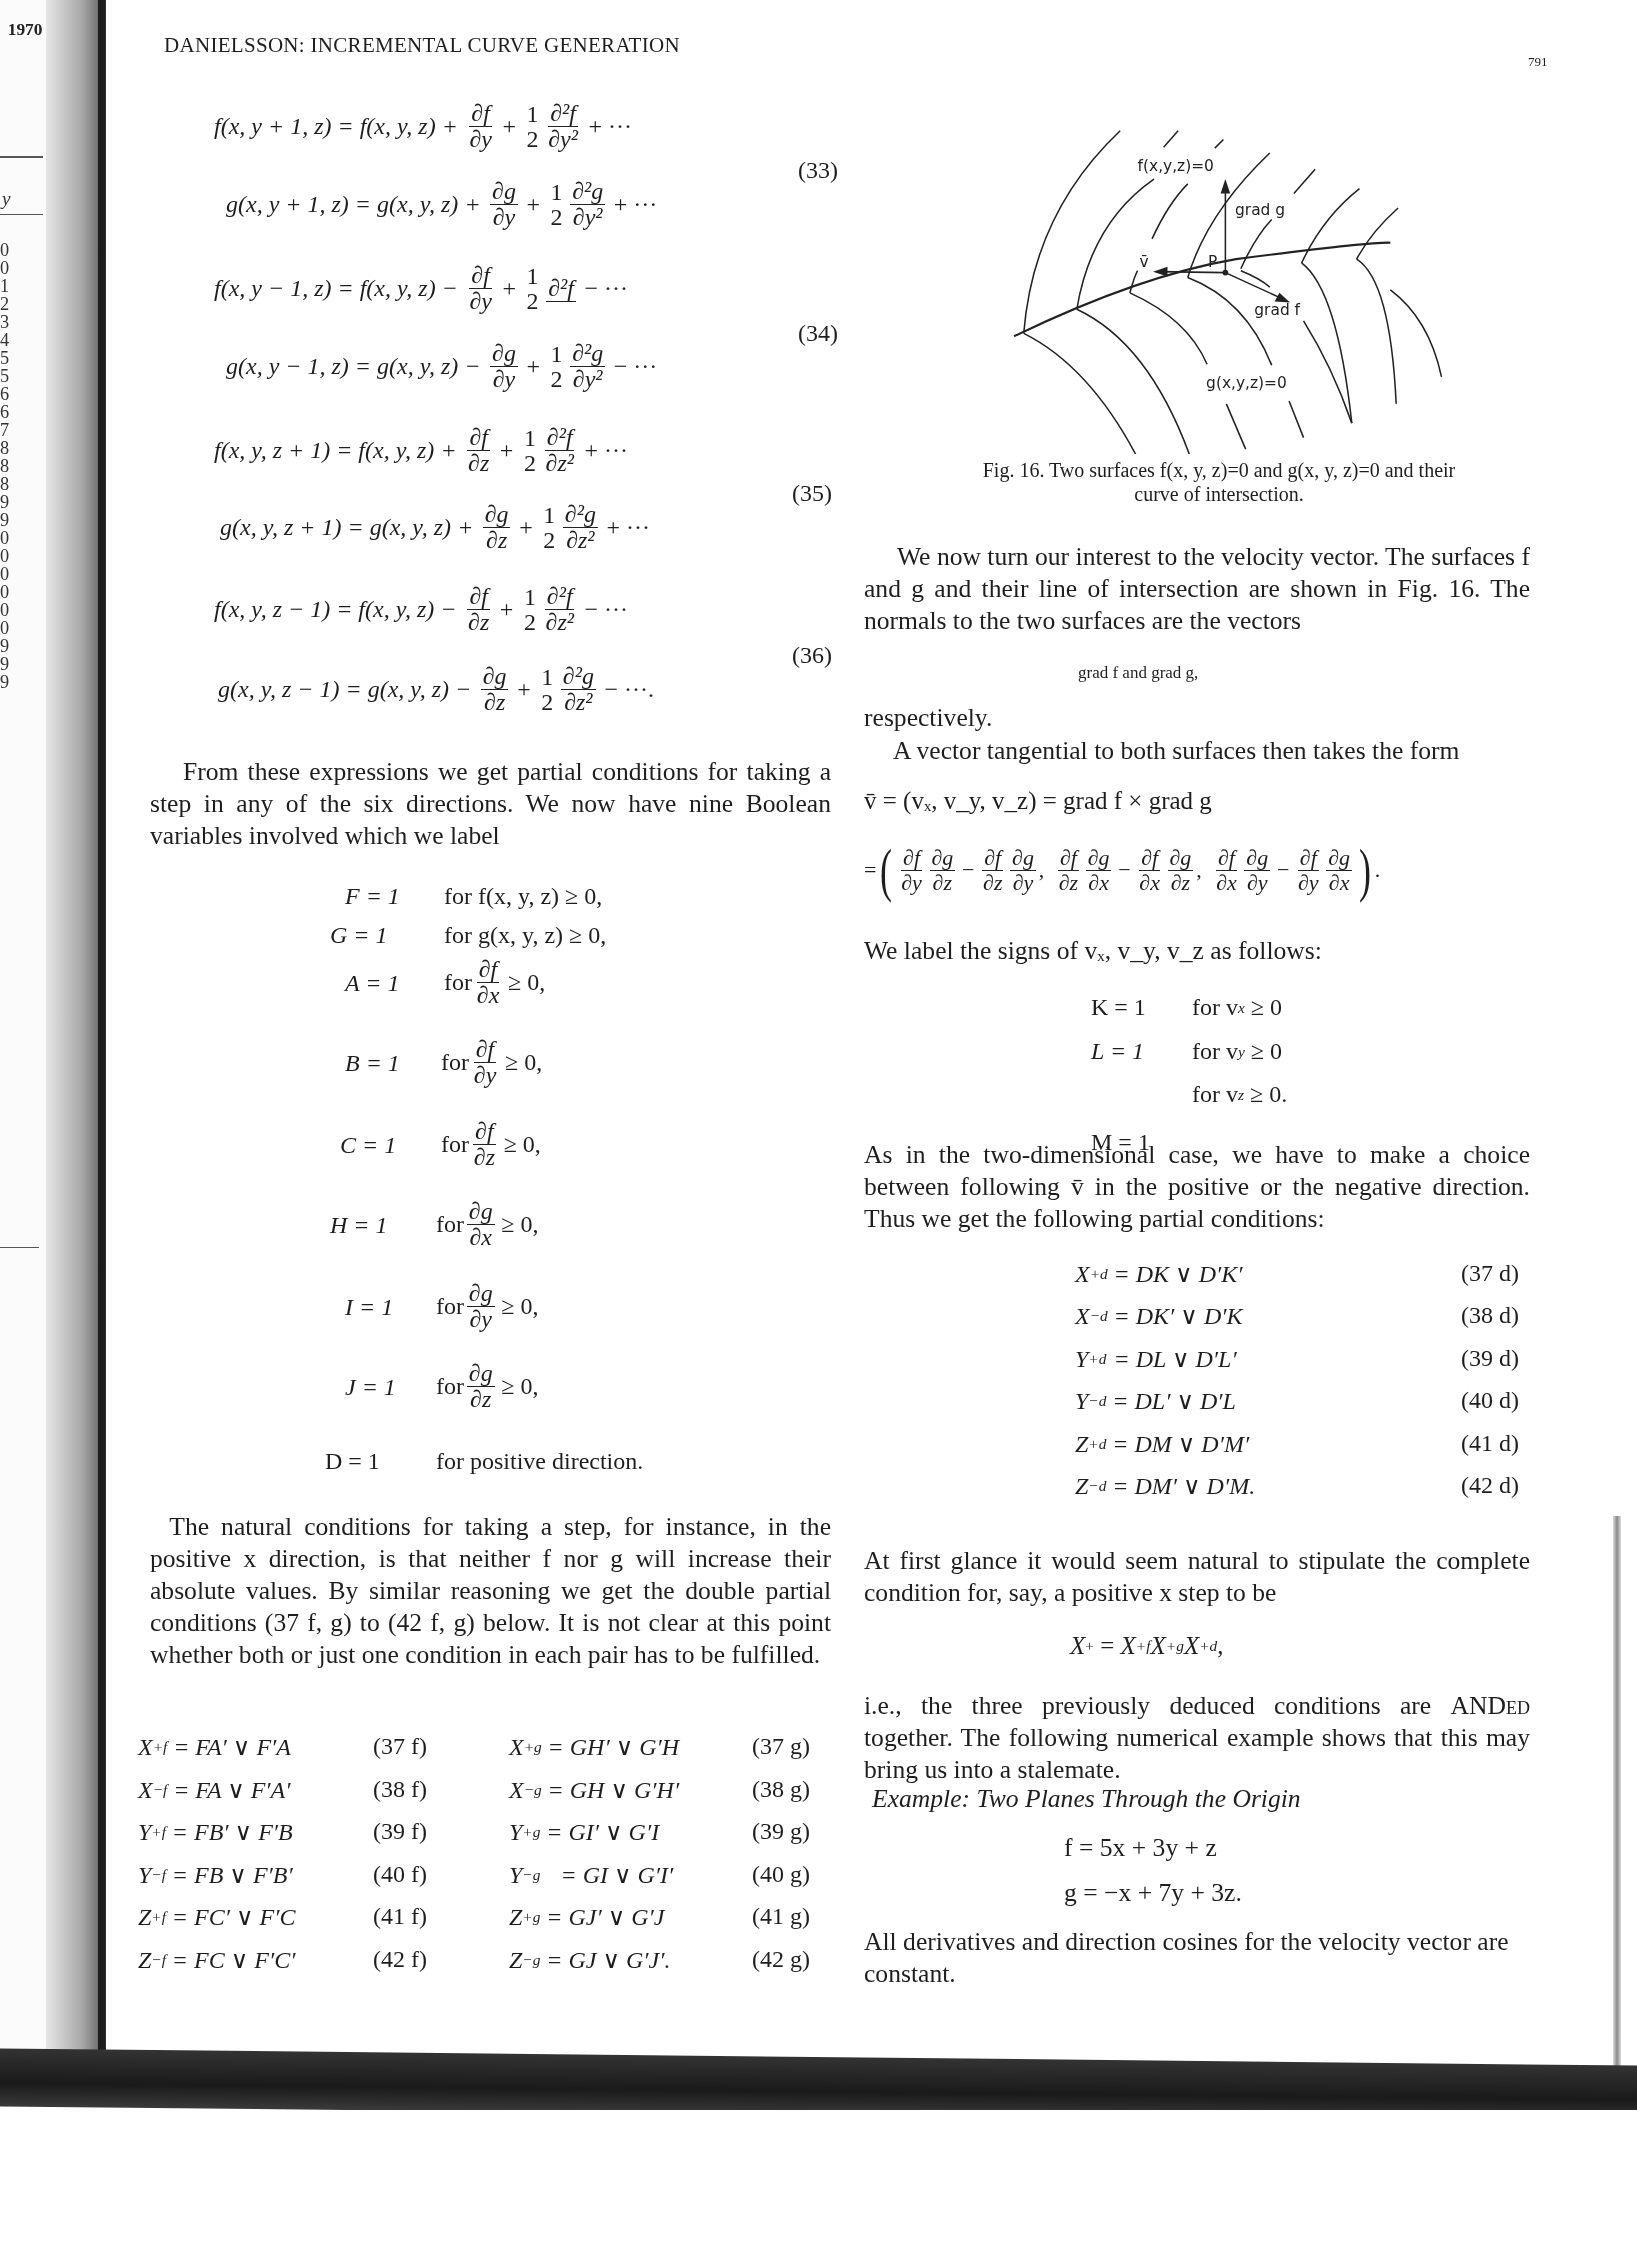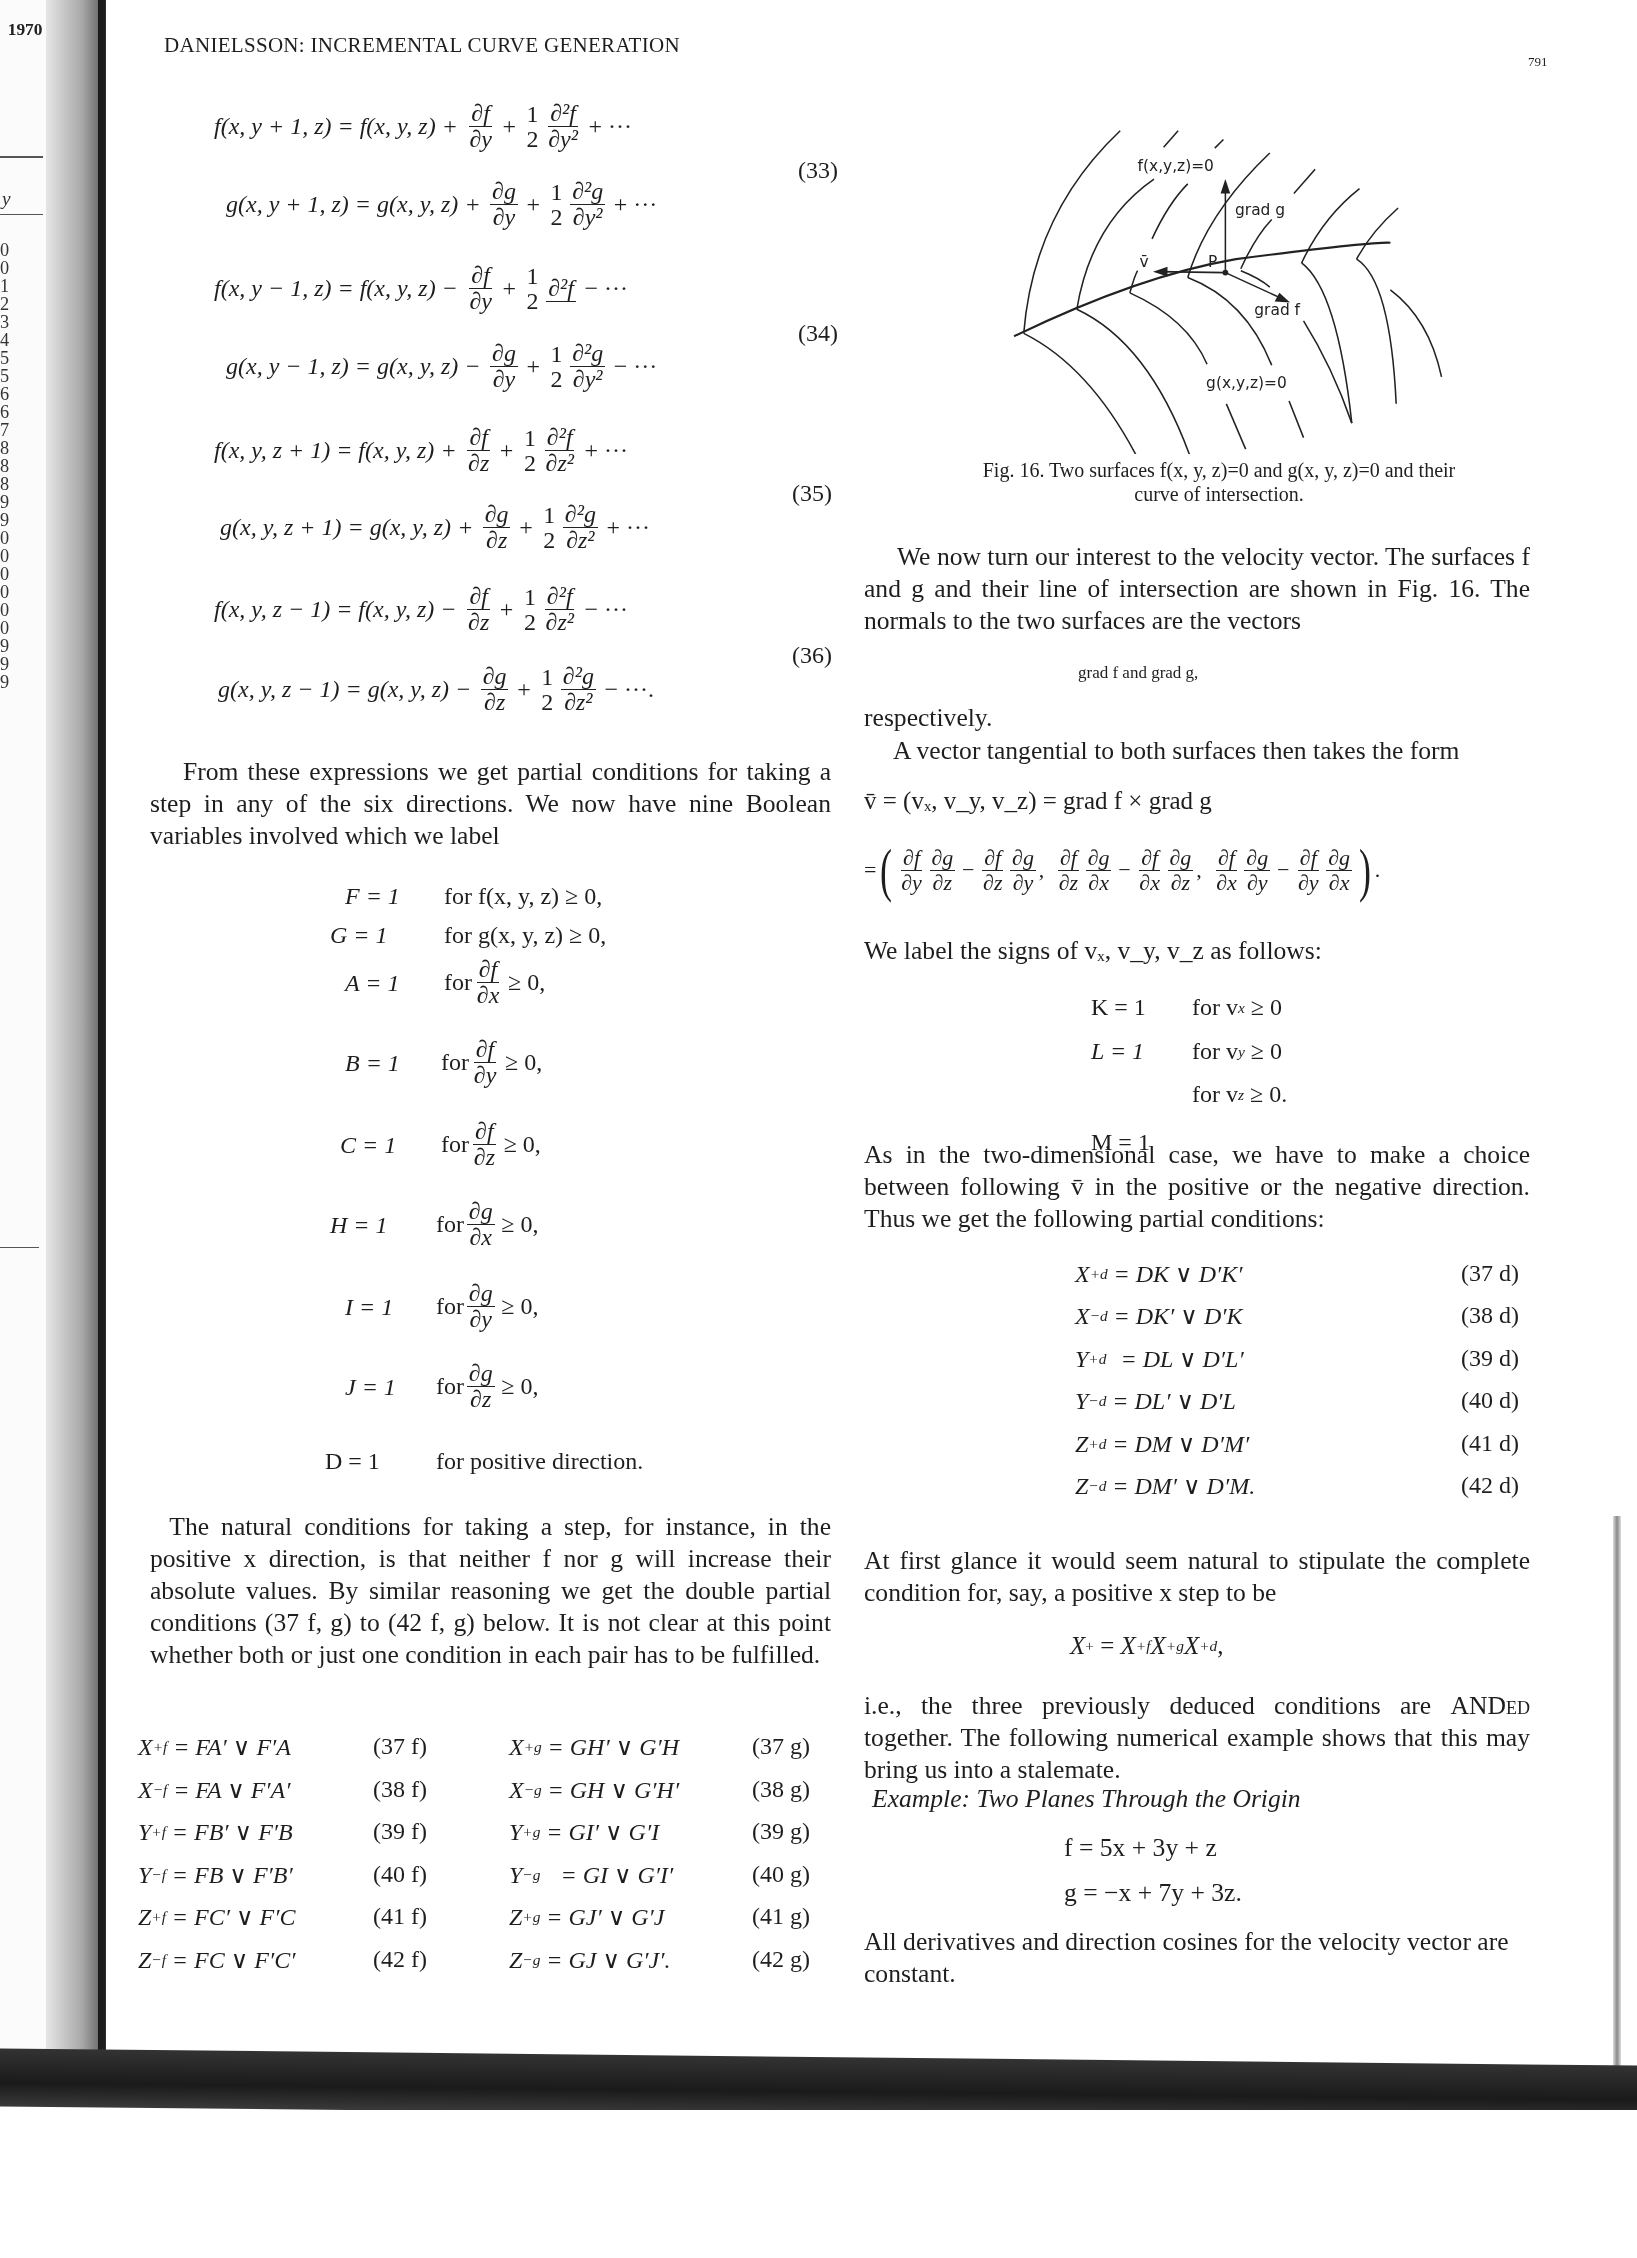--- a/index.html
+++ b/index.html
@@ -554,21 +554,21 @@
     <div class="eqno" style="left:1461px;top:1260px">(37 d)</div>
     <div class="lbl" style="left:1075px;top:1302px">
       <span class="i">X</span>
       <span class="sub">−d</span>
       <span class="i" style="margin-left:5.8px">= DK′ ∨ D′K</span>
     </div>
     <div class="eqno" style="left:1461px;top:1302px">(38 d)</div>
     <div class="lbl" style="left:1075px;top:1345px">
       <span class="i">Y</span>
       <span class="sub">+d</span>
-      <span class="i" style="margin-left:14px">= DL ∨ D′L′</span>
+      <span class="i" style="margin-left:7px">= DL ∨ D′L′</span>
     </div>
     <div class="eqno" style="left:1461px;top:1345px">(39 d)</div>
     <div class="lbl" style="left:1075px;top:1387px">
       <span class="i">Y</span>
       <span class="sub">−d</span>
       <span class="i" style="margin-left:5.8px">= DL′ ∨ D′L</span>
     </div>
     <div class="eqno" style="left:1461px;top:1387px">(40 d)</div>
     <div class="lbl" style="left:1075px;top:1430px">
       <span class="i">Z</span>

